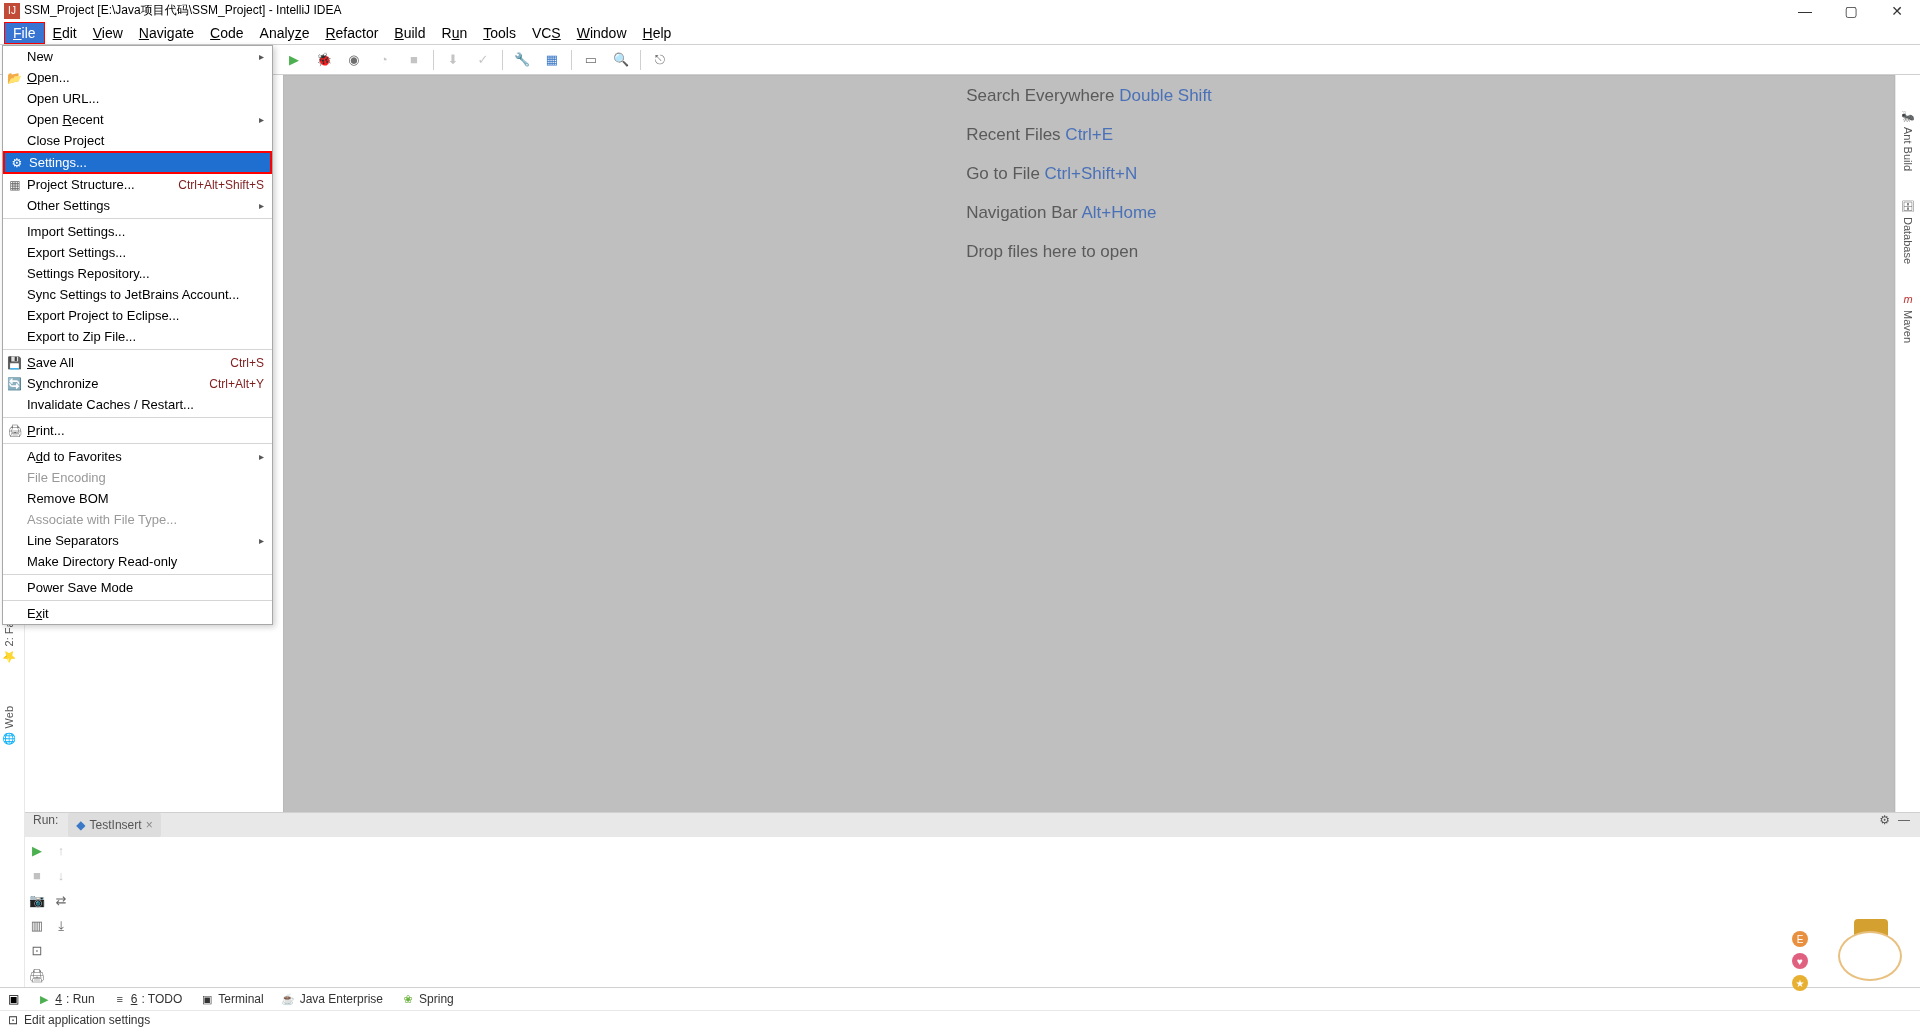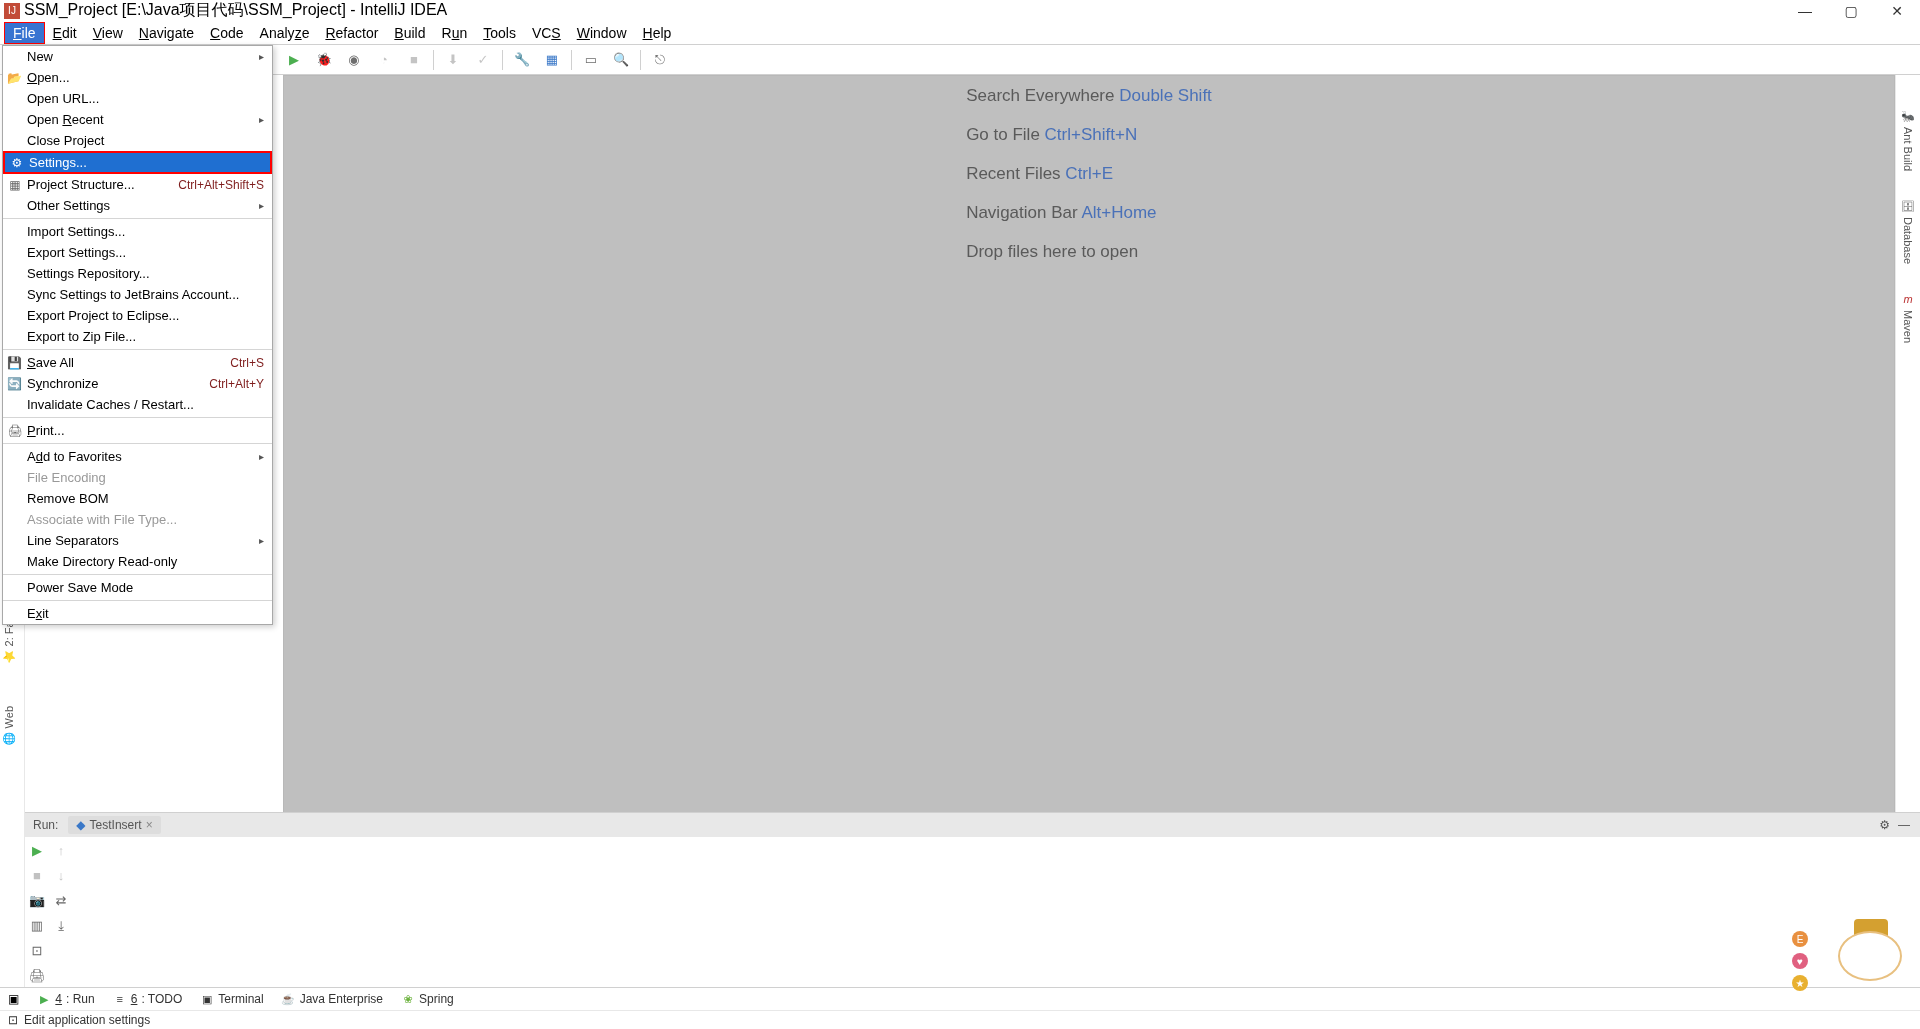--- a/index.html
+++ b/index.html
@@ -1,20 +1,20 @@
 <!DOCTYPE html>
 <html><head>
 <meta charset="utf-8">
 <style>
 * { margin: 0; padding: 0; box-sizing: border-box; font-family: "Segoe UI", Arial, sans-serif; }
 body { width: 1920px; height: 1029px; background: #fff; overflow: hidden; position: relative; font-size: 13px; }
 
 .titlebar { height: 21px; display: flex; align-items: center; padding-left: 4px; background: #fff; }
 .titlebar .icon { width: 16px; height: 16px; background: #c24b38; margin-right: 4px; display: inline-flex; align-items: center; justify-content: center; color: #fff; font-size: 10px; }
-.titlebar .title { font-size: 16px; color: #000; }
+.titlebar .title { font-size: 12px; color: #000; }
 .win-controls { position: absolute; right: 0; top: 0; display: flex; }
 .win-controls div { width: 46px; height: 21px; display: flex; align-items: center; justify-content: center; font-size: 14px; color: #333; }
 
 .menubar { height: 24px; display: flex; align-items: center; padding-left: 4px; background: #fff; border-bottom: 1px solid #d0d0d0; }
 .menubar .menu-item { padding: 2px 8px; font-size: 14px; color: #000; cursor: default; }
 .menubar .menu-item.active { background: #3874d1; color: #fff; border: 1px solid red; }
 .menubar .menu-item .u { text-decoration: underline; }
 
 .toolbar { height: 30px; display: flex; align-items: center; padding-left: 283px; background: #fff; border-bottom: 1px solid #d0d0d0; gap: 8px; position: relative; }
 .toolbar .tb-icon { width: 22px; height: 22px; display: flex; align-items: center; justify-content: center; color: #6e6e6e; }
@@ -43,21 +43,21 @@
 .annotation { position: absolute; color: #d02a2a; font-size: 22px; font-weight: 500; }
 
 .right-tools { position: absolute; right: 0; top: 75px; width: 25px; bottom: 210px; display: flex; flex-direction: column; align-items: center; gap: 20px; padding-top: 30px; background: #fff; border-left: 1px solid #e8e8e8; }
 .right-tools .rt-tab { writing-mode: vertical-rl; font-size: 11px; color: #555; padding: 4px 2px; display: flex; align-items: center; gap: 4px; }
 .right-tools .rt-ico { width: 14px; height: 14px; display: inline-flex; align-items: center; justify-content: center; writing-mode: horizontal-tb; font-size: 11px; }
 
 .left-tools { position: absolute; left: 0; top: 75px; width: 25px; bottom: 42px; background: #fff; border-right: 1px solid #e8e8e8; }
 .left-tab { position: absolute; left: 2px; writing-mode: vertical-rl; transform: rotate(180deg); font-size: 11px; color: #555; padding: 4px 0; }
 
 .bottom-panel { position: absolute; left: 25px; right: 0; bottom: 42px; height: 175px; background: #fff; border-top: 1px solid #d0d0d0; }
-.run-tab-hdr { height: 24px; display: flex; align-items: center; padding-left: 8px; background: #e8e8e8; font-size: 12px; color: #555; gap: 10px; }
+.run-tab-hdr { height: 24px; display: flex; padding-left: 8px; background: #e8e8e8; font-size: 12px; color: #555; gap: 10px; }
 .run-tab-hdr .tab { background: #ddd; padding: 2px 8px; border-radius: 2px; display: flex; align-items: center; gap: 4px; }
 .run-ctrl { margin-left: auto; display: flex; gap: 8px; padding-right: 10px; }
 .run-body { display: flex; height: 150px; }
 .run-side { width: 24px; display: flex; flex-direction: column; align-items: center; padding-top: 6px; gap: 10px; color: #666; }
 .run-side .play2 { color: #4caf50; }
 .run-side2 { width: 24px; display: flex; flex-direction: column; align-items: center; padding-top: 6px; gap: 10px; color: #666; }
 
 .bottom-bar { position: absolute; left: 0; right: 0; bottom: 19px; height: 23px; background: #fff; border-top: 1px solid #d0d0d0; display: flex; align-items: center; padding-left: 8px; gap: 18px; font-size: 12px; }
 .bottom-bar .bt-item { display: flex; align-items: center; gap: 4px; color: #333; }
 .bottom-bar .bt-item .u { text-decoration: underline; }
@@ -225,22 +225,22 @@
 
 <div class="left-tools">
   <div class="left-tab" style="bottom:320px">⭐ <span>2: Favorites</span></div>
   <div class="left-tab" style="bottom:238px">🌐 <span>Web</span></div>
 </div>
 
 <div class="main-area">
   <div class="editor-bg">
     <div class="hints">
       <div><span>Search Everywhere</span> <span class="key">Double Shift</span></div>
+      <div><span>Recent Files</span> <span class="key">Ctrl+E</span></div>
       <div><span>Go to File</span> <span class="key">Ctrl+Shift+N</span></div>
-      <div><span>Recent Files</span> <span class="key">Ctrl+E</span></div>
       <div><span>Navigation Bar</span> <span class="key">Alt+Home</span></div>
       <div>Drop files here to open</div>
     </div>
   </div>
 </div>
 
 <div class="right-tools">
   <div class="rt-tab">
       <span class="rt-ico">🐜</span>
       <span>Ant Build</span>

